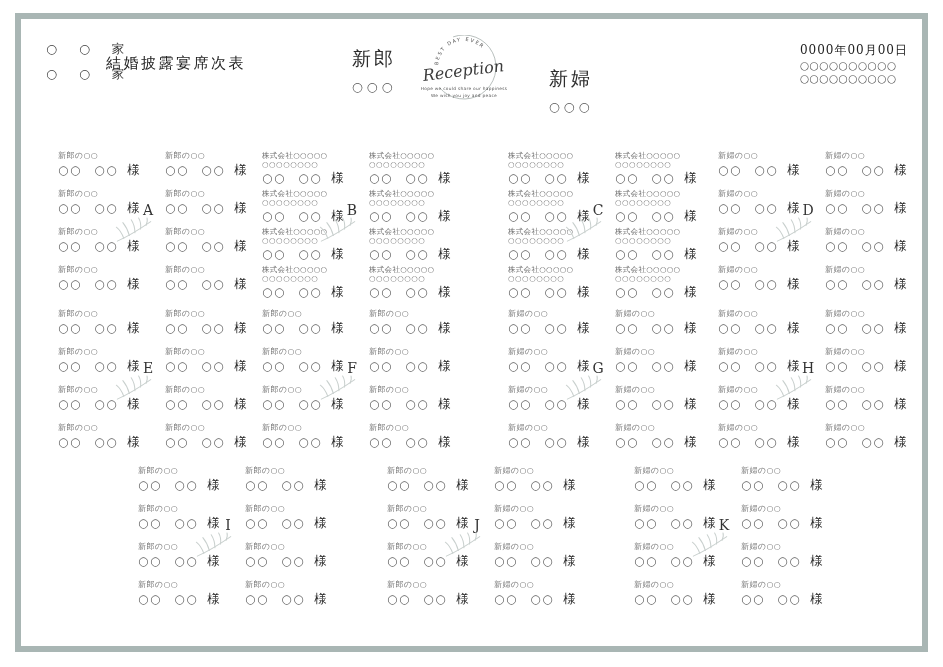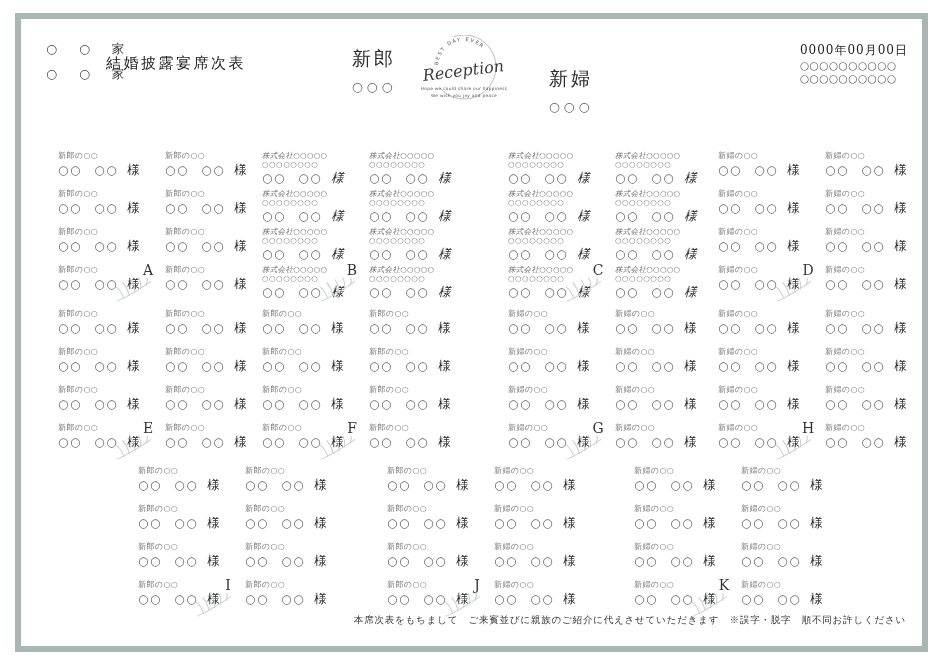--- a/index.html
+++ b/index.html
@@ -18,27 +18,27 @@
   .person-name{margin-top:7px;font-size:12.5px;letter-spacing:4px;color:#555;white-space:nowrap;}
   .logo{position:absolute;left:412px;top:35px;width:104px;height:72px;}
   .logo .arc-text{font-size:5px;letter-spacing:1.6px;fill:#555;font-family:"DejaVu Sans","Liberation Sans",sans-serif;}
   .logo .script-text{font-size:16px;font-style:italic;fill:#3c3c3c;}
   .logo .tag-text{font-size:4.3px;fill:#555;letter-spacing:.3px;font-family:"DejaVu Sans","Liberation Sans",sans-serif;}
   .dateblock{position:absolute;right:35px;top:42px;text-align:left;}
   .date{font-size:12px;letter-spacing:1px;color:#222;}
   .date-circles{font-size:10.5px;letter-spacing:.5px;color:#555;line-height:11.5px;margin-top:1px;white-space:nowrap;}
 
   
-  .table{position:absolute;width:180px;display:flex;align-items:flex-end;}
+  .table{position:absolute;width:180px;display:flex;}
   .col{display:flex;flex-direction:column;padding-top:3px;width:73px;}
   .table-center{flex:0 0 34px;width:34px;padding-top:54px;text-align:center;overflow:visible;}
   .table-letter{font-size:14px;color:#333;line-height:16px;}
   .leaf{display:block;margin:-1px 0 0 -16px;}
   .seat{height:27px;margin-bottom:11px;white-space:nowrap;}
-  .seat.company{height:34px;margin-bottom:4px;font-style:italic;}
+  .seat.company{height:34px;margin-bottom:4px;}
   .seat-rel{font-size:8px;line-height:10px;color:#737373;letter-spacing:.4px;}
   .seat-company{font-size:7.5px;line-height:9px;color:#737373;letter-spacing:.3px;}
   .seat-dept{font-size:7.5px;line-height:9px;color:#828282;letter-spacing:.5px;}
   .seat-name-row{display:flex;align-items:baseline;margin-top:1px;}
   .seat-name{font-size:12px;letter-spacing:1.5px;word-spacing:7px;color:#5d5d5d;}
   .seat-honorific{font-size:12.5px;color:#2f2f2f;margin-left:9px;}
 
   
   .note{position:absolute;right:37px;bottom:40px;font-size:9.5px;letter-spacing:.8px;color:#333;white-space:nowrap;}
 </style>
@@ -922,14 +922,13 @@
             <div class="seat-rel">新婦の○○</div>
             <div class="seat-name-row">
               <span class="seat-name">○○ ○○</span>
               <span class="seat-honorific">様</span>
             </div>
           </div>
         </div>
       </section>
   </main>
 
-  <footer class="note">本席次表をもちまして　ご来賓並びに親族のご紹介に代えさせていただきます　※誤字・脱字　順不同お許しください</footer>
 </div>
 
 </body></html>

